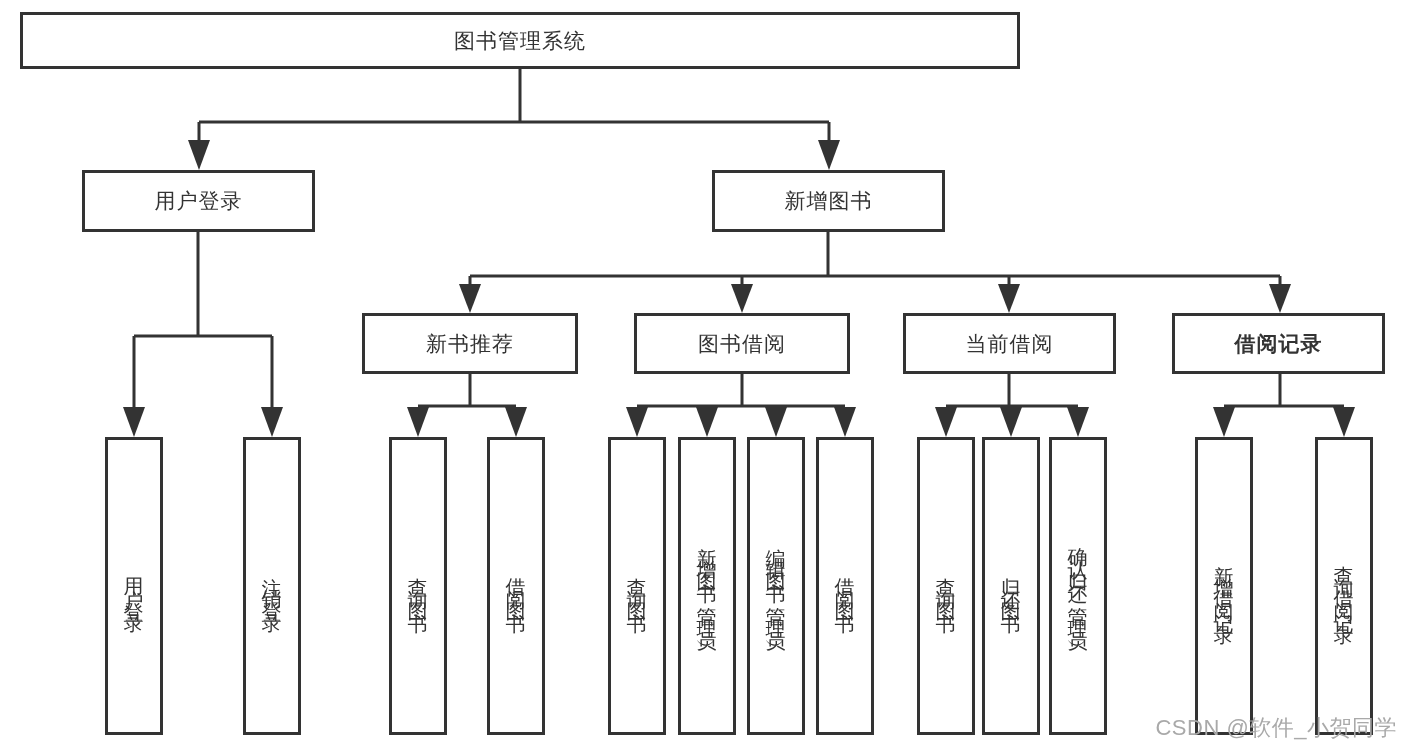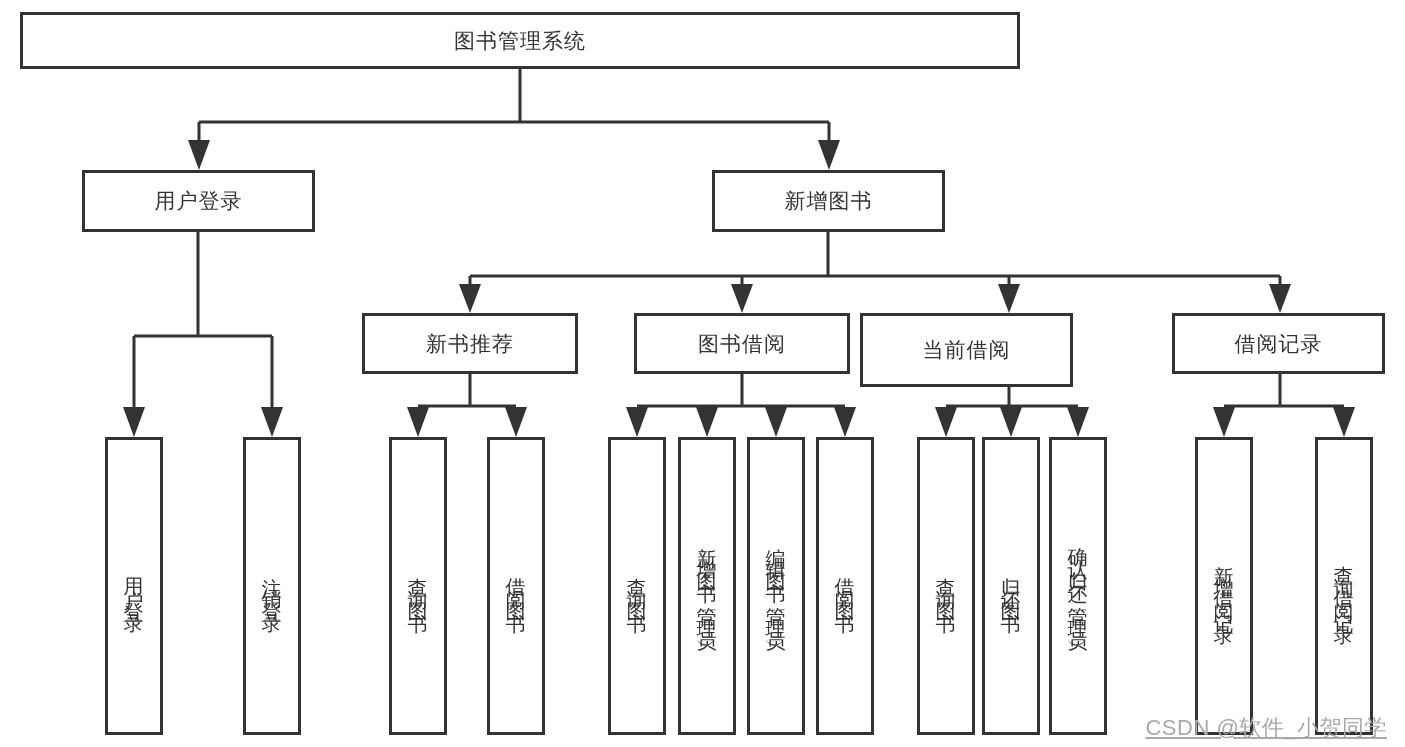--- a/index.html
+++ b/index.html
@@ -42,46 +42,45 @@
     letter-spacing:12px;
     color:#333333;
     white-space:nowrap;
   }
   
   .n-root           {left:20px;  top:12px;  width:1000px; height:57px;}
   .n-user-login     {left:82px;  top:170px; width:233px;  height:62px;}
   .n-book-mgmt      {left:712px; top:170px; width:233px;  height:62px;}
   .n-new-book-rec   {left:362px; top:313px; width:216px;  height:61px;}
   .n-book-borrow    {left:634px; top:313px; width:216px;  height:61px;}
-  .n-current-borrow {left:860px; top:313px; width:213px;  height:74px;}
-  .n-borrow-records {left:1172px;top:313px; width:213px;  height:61px;}
+  .n-current-borrow {left:903px; top:313px; width:213px;  height:61px;}
+  .n-borrow-records {left:1172px;top:313px; width:213px;  height:61px;font-weight:bold;}
   
   .leaf{top:437px;width:58px;height:298px;}
   .l1 {left:105px;}
   .l2 {left:243px;}
   .l3 {left:389px;}
   .l4 {left:487px;}
   .l5 {left:608px;}
   .l6 {left:678px;}
   .l7 {left:747px;}
   .l8 {left:816px;}
   .l9 {left:917px;}
   .l10{left:982px;}
   .l11{left:1049px;}
   .l12{left:1195px;}
   .l13{left:1315px;}
   .watermark{
     position:absolute;
-    right:18px;
+    right:8px;
     top:713px;
     font-size:22px;
     color:#a9a9a9;
     letter-spacing:0.5px;
     white-space:nowrap;
-    text-decoration:underline;
   }
 </style>
 </head>
 <body>
 
 <div class="canvas">
 
   <svg class="connectors" viewBox="0 0 1405 747" xmlns="http://www.w3.org/2000/svg">
     <g stroke="#333333" stroke-width="3" fill="none">
 

